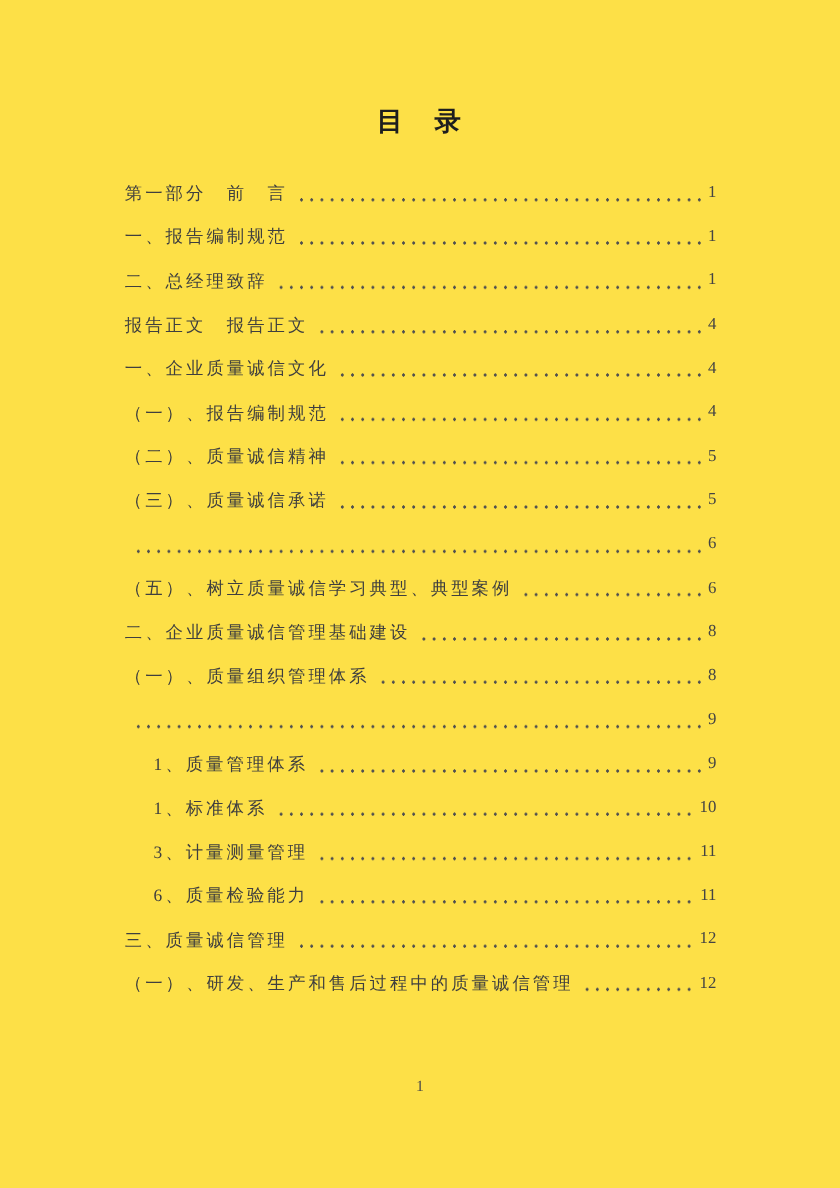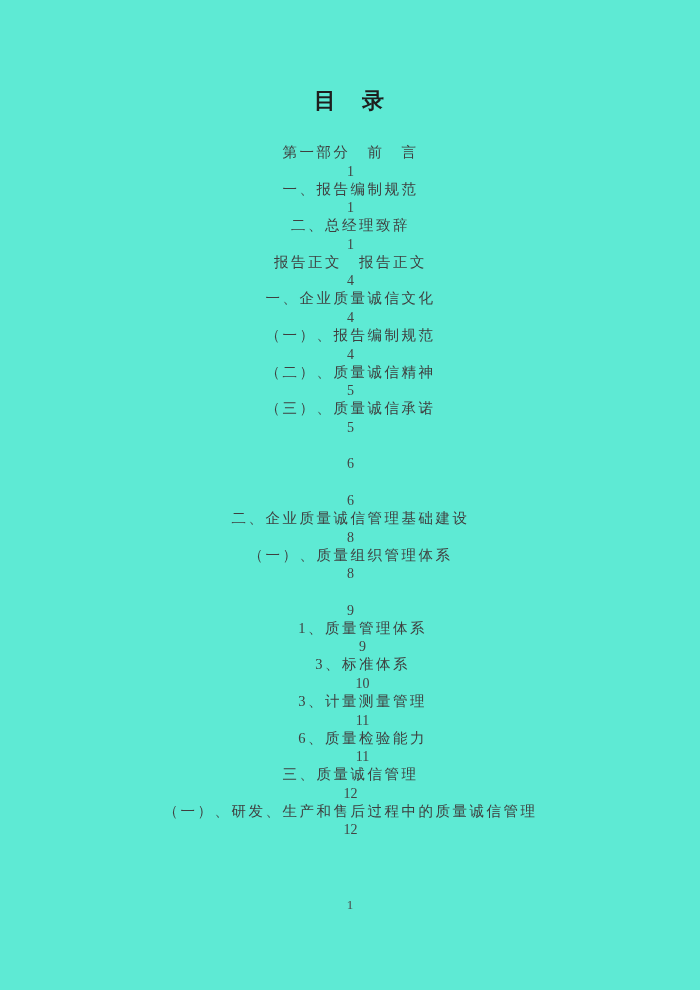--- a/index.html
+++ b/index.html
@@ -11,21 +11,21 @@
     height: 990px;
     background: #ffffff;
     font-family: "Liberation Serif", "DejaVu Serif", serif;
     color: #3f3f3f;
     position: relative;
     overflow: hidden;
   }
   .page {
     position: absolute;
     inset: 0;
-    background: #5eead4;
+    background: #fde047;
   }
   .doc-title {
     position: absolute;
     top: 86px;
     left: 0;
     width: 100%;
     margin: 0;
     text-align: center;
     font-size: 22px;
     line-height: 30px;
@@ -40,21 +40,20 @@
     width: 493px;
   }
   .toc-row {
     display: flex;
     align-items: center;
     height: 36.6px;
     font-size: 14.5px;
     letter-spacing: 2.5px;
     color: #3f3f3f;
     cursor: default;
-    flex-direction: column;
   }
   .toc-row.indent {
     padding-left: 24px;
   }
   .toc-label {
     white-space: nowrap;
     flex: 0 0 auto;
   }
   .toc-dots {
     flex: 1 1 auto;
@@ -128,20 +127,21 @@
       <div class="toc-row">
       <span class="toc-label">（三）、质量诚信承诺</span>
       <span class="toc-dots"></span>
       <span class="toc-page">5</span>
     </div>
       <div class="toc-row">
       <span class="toc-dots"></span>
       <span class="toc-page">6</span>
     </div>
       <div class="toc-row">
+      <span class="toc-label">（五）、树立质量诚信学习典型、典型案例</span>
       <span class="toc-dots"></span>
       <span class="toc-page">6</span>
     </div>
       <div class="toc-row">
       <span class="toc-label">二、企业质量诚信管理基础建设</span>
       <span class="toc-dots"></span>
       <span class="toc-page">8</span>
     </div>
       <div class="toc-row">
       <span class="toc-label">（一）、质量组织管理体系</span>
@@ -151,21 +151,21 @@
       <div class="toc-row">
       <span class="toc-dots"></span>
       <span class="toc-page">9</span>
     </div>
       <div class="toc-row indent">
       <span class="toc-label">1、质量管理体系</span>
       <span class="toc-dots"></span>
       <span class="toc-page">9</span>
     </div>
       <div class="toc-row indent">
-      <span class="toc-label">3、标准体系</span>
+      <span class="toc-label">1、标准体系</span>
       <span class="toc-dots"></span>
       <span class="toc-page">10</span>
     </div>
       <div class="toc-row indent">
       <span class="toc-label">3、计量测量管理</span>
       <span class="toc-dots"></span>
       <span class="toc-page">11</span>
     </div>
       <div class="toc-row indent">
       <span class="toc-label">6、质量检验能力</span>

